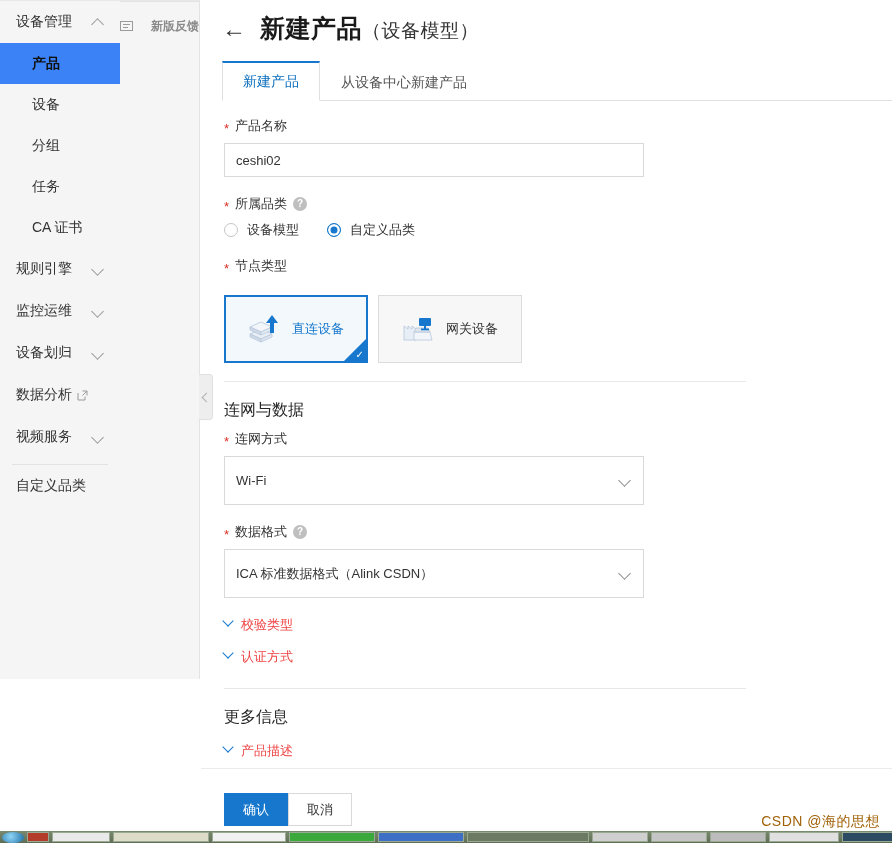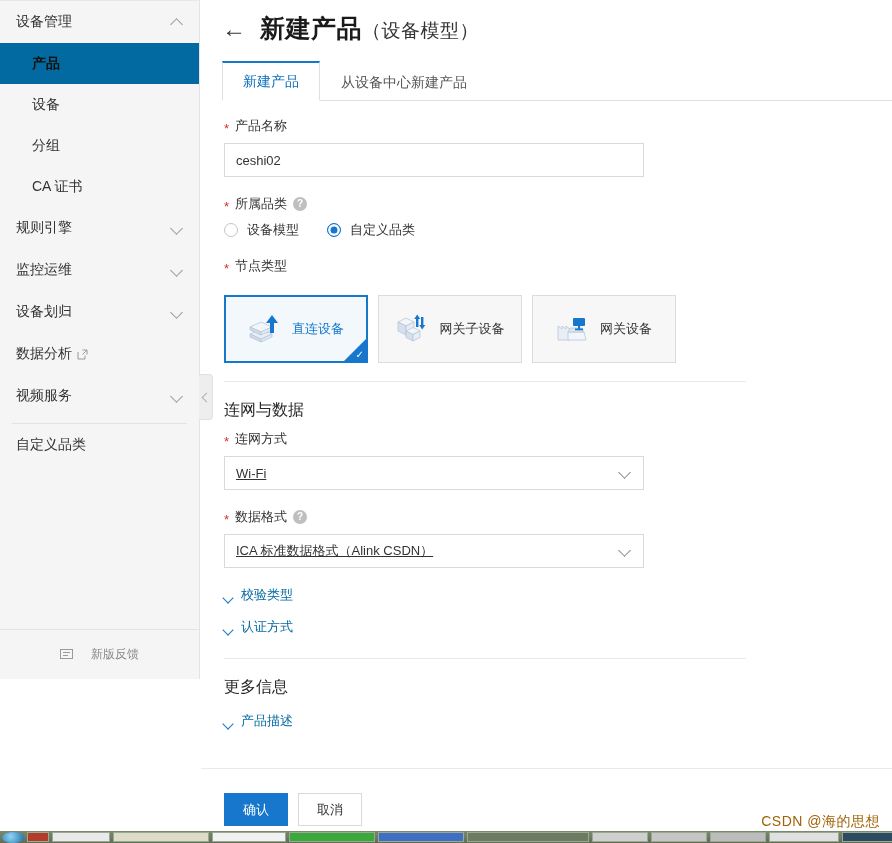--- a/index.html
+++ b/index.html
@@ -9,51 +9,51 @@
     background: #ffffff;
     overflow: hidden;
   }
   #app { position: relative; width: 892px; height: 843px; background:#fff; }
 
   
   .sidebar {
     position: absolute; left: 0; top: 0; width: 200px; height: 679px;
     background: #f5f5f5; border-right: 1px solid #e3e3e3;
     border-top: 1px solid #e8e8e8;
-    display: flex; flex-direction: column;
+    display: flex; 
   }
   .side-scroll { flex: 1; overflow: hidden; padding-top: 0; }
   .side-group {
     height: 42px; display: flex; align-items: center;
     padding: 0 16px 0 16px; color: #333; font-size: 14px;
     cursor: pointer; justify-content: space-between;
   }
   .side-group .g-label { display:flex; align-items:center; gap:5px; }
   .side-sub {
     height: 41px; display: flex; align-items: center;
     padding-left: 32px; font-size: 14px; color: #333; cursor: pointer;
   }
-  .side-sub.active { background: #0369a1; font-weight: bold; color:#111; }
+  .side-sub.active { background: #3b82f6; font-weight: bold; color:#111; }
   .chev {
     width: 12px; height: 12px; display:inline-block; position: relative;
     flex: none;
   }
   .chev::before{
     content:""; position:absolute; left:1px; top:2px;
     width:8px; height:8px; border-right:1.4px solid #999; border-bottom:1.4px solid #999;
     transform: rotate(45deg);
   }
   .chev.up::before{ transform: rotate(-135deg); top:4px; }
   .ext-icon { width: 11px; height: 11px; display:inline-block; position:relative; }
   .ext-icon svg{ display:block; }
   .side-divider { height:1px; background:#e3e3e3; margin: 6px 12px 0 12px; }
   .side-footer {
     height: 50px; border-top: 1px solid #e3e3e3;
     display:flex; align-items:center; justify-content:center;
-    gap:18px; color:#8a8a8a; font-size:12px; cursor:pointer;
+    gap:18px; color:#8a8a8a; font-size:12px; cursor:pointer;font-weight:bold;
   }
   .feedback-icon { width:13px; height:13px; }
 
   
   .collapse-handle {
     position: absolute; left: 199px; top: 374px;
     width: 14px; height: 46px; background: #eeeeee;
     border: 1px solid #e0e0e0; border-left:none;
     border-radius: 0 4px 4px 0;
     display:flex; align-items:center; justify-content:center;
@@ -139,47 +139,47 @@
     position:absolute; right:2px; bottom:1px; color:#fff; font-size:10px; line-height:1;
   }
   .card-icon { width: 34px; height: 30px; flex:none; }
 
   .hr {
     width: 522px; height:1px; background:#e8e8e8; margin: 16px 0 18px 0;
   }
   .section-title { font-size: 16px; color:#262626; margin-bottom: 9px; }
 
   .select {
-    width: 420px; height: 34px; border:1px solid #d9d9d9; background:#fff;
+    width: 420px; height: 49px; border:1px solid #d9d9d9; background:#fff;
     font-size: 13px; color:#333; padding: 0 11px; display:flex;
-    align-items:center; justify-content:space-between; cursor:pointer;text-decoration:underline;
+    align-items:center; justify-content:space-between; cursor:pointer;
   }
   .sel-chev { width:12px; height:12px; position:relative; }
   .sel-chev::before{
     content:""; position:absolute; left:0; top:1px;
     width:8px; height:8px; border-right:1.4px solid #8c8c8c; border-bottom:1.4px solid #8c8c8c;
     transform: rotate(45deg);
   }
 
   .collapse-link {
-    display:flex; align-items:flex-end; gap:6px; color:#0369a1;
+    display:flex; align-items:flex-start; gap:6px; color:#ef4444;
     font-size:13px; margin: 14px 0 0 0; cursor:pointer; width:max-content;
   }
   .link-chev { width:11px; height:11px; position:relative; }
   .link-chev::before{
     content:""; position:absolute; left:0; top:1px;
     width:7px; height:7px; border-right:1.5px solid #1677cc; border-bottom:1.5px solid #1677cc;
     transform: rotate(45deg);
   }
 
   .footer-bar {
     position:absolute; left:201px; top:768px; width:691px; height:63px;
     background:#fff; border-top:1px solid #eaeaea;
   }
-  .footer-inner { display:flex; gap:10px; padding: 24px 0 0 23px; }
+  .footer-inner { display:flex; padding: 24px 0 0 23px; }
   .btn {
     height: 33px; min-width: 62px; padding: 0 18px; font-size:13px;
     display:flex; align-items:center; justify-content:center; cursor:pointer;
     font-family:"Liberation Sans", sans-serif;
   }
   .btn-primary { background:#1677cc; color:#fff; border:1px solid #1677cc; }
   .btn-default { background:#fff; color:#333; border:1px solid #d9d9d9; }
 
   .watermark {
     position:absolute; right: 12px; top: 813px;
@@ -213,20 +213,23 @@
       </div>
 
       <div class="side-sub active">
         <span>产品</span>
       </div>
       <div class="side-sub">
         <span>设备</span>
       </div>
       <div class="side-sub">
         <span>分组</span>
+      </div>
+      <div class="side-sub">
+        <span>任务</span>
       </div>
       <div class="side-sub">
         <span>CA 证书</span>
       </div>
 
       <div class="side-group">
         <span class="g-label">
           <span>规则引擎</span>
         </span>
         <span class="chev"></span>
@@ -354,37 +357,20 @@
                 <polygon points="24,13 13,18 13,21 24,16" fill="#e3ebf4" stroke="#b8c7da" stroke-width="0.8"></polygon>
                 <rect x="22" y="8" width="4" height="11" fill="#1677cc"></rect>
                 <polygon points="18,9 30,9 24,1" fill="#1677cc"></polygon>
               </svg>
             </span>
             <span>直连设备</span>
             <span class="corner"></span>
             <span class="corner-check">✓</span>
           </div>
 
-          <div class="card">
-            <span class="card-icon">
-              <svg width="34" height="30" viewBox="0 0 34 30">
-                <polygon points="2,8 10,4 18,8 10,12" fill="#f2f6fb" stroke="#b8c7da" stroke-width="0.8"></polygon>
-                <polygon points="2,8 10,12 10,21 2,17" fill="#d6e0ec" stroke="#b8c7da" stroke-width="0.8"></polygon>
-                <polygon points="18,8 10,12 10,21 18,17" fill="#e6edf5" stroke="#b8c7da" stroke-width="0.8"></polygon>
-                <polygon points="10,17 17,13.5 24,17 17,20.5" fill="#f2f6fb" stroke="#b8c7da" stroke-width="0.8"></polygon>
-                <polygon points="10,17 17,20.5 17,27 10,23.5" fill="#d6e0ec" stroke="#b8c7da" stroke-width="0.8"></polygon>
-                <polygon points="24,17 17,20.5 17,27 24,23.5" fill="#e6edf5" stroke="#b8c7da" stroke-width="0.8"></polygon>
-                <rect x="20" y="3" width="2.4" height="10" fill="#1677cc"></rect>
-                <polygon points="18.2,5 24.2,5 21.2,0.5" fill="#1677cc"></polygon>
-                <rect x="25" y="3" width="2.4" height="10" fill="#1677cc"></rect>
-                <polygon points="23.2,11 29.2,11 26.2,15.5" fill="#1677cc"></polygon>
-              </svg>
-            </span>
-            <span>网关子设备</span>
-          </div>
 
           <div class="card">
             <span class="card-icon">
               <svg width="34" height="30" viewBox="0 0 34 30">
                 <path d="M2 26 L2 12 L6 15 L6 12 L10 15 L10 12 L14 15 L14 26 Z" fill="#e8eef6" stroke="#b8c7da" stroke-width="0.8"></path>
                 <polygon points="12,18 28,18 30,26 12,26" fill="#f2f6fb" stroke="#b8c7da" stroke-width="0.8"></polygon>
                 <polygon points="12,18 28,18 26,14 14,14" fill="#dde5f0" stroke="#b8c7da" stroke-width="0.8"></polygon>
                 <rect x="17" y="4" width="12" height="8" rx="1" fill="#1677cc"></rect>
                 <rect x="22" y="12" width="2" height="3" fill="#1677cc"></rect>
                 <rect x="19" y="14.5" width="8" height="1.8" fill="#1677cc"></rect>

